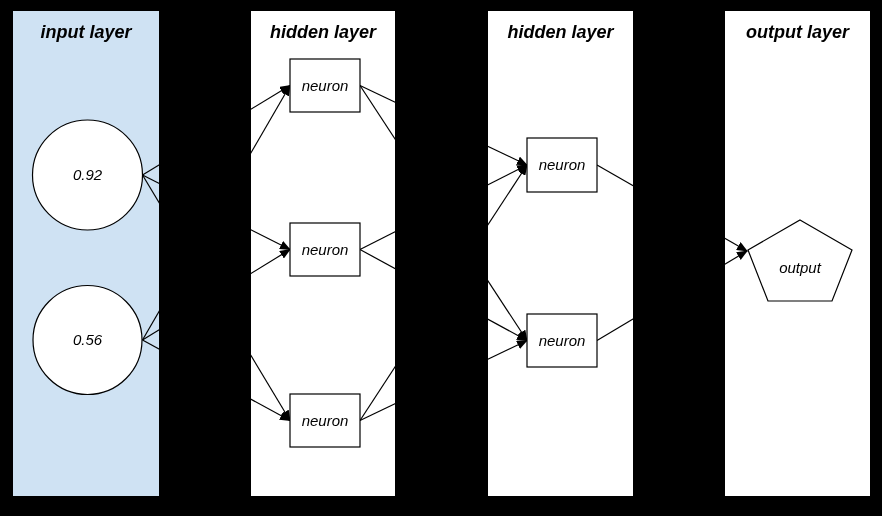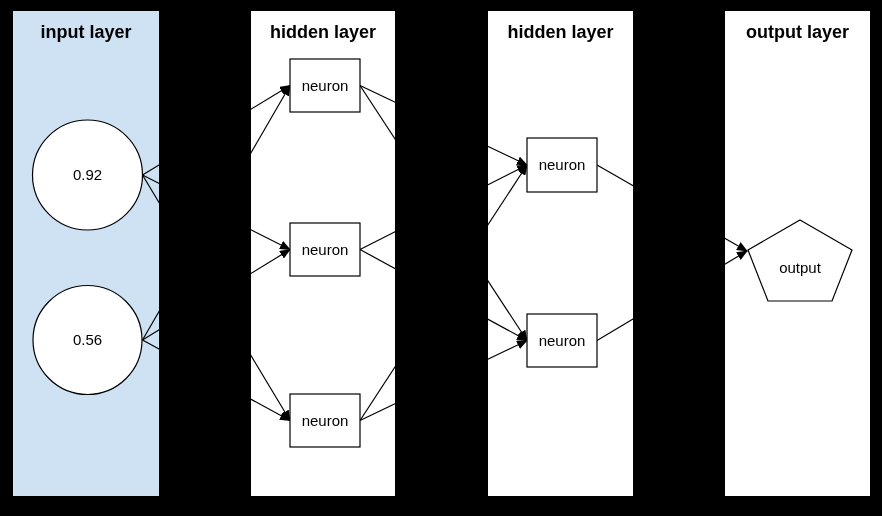--- a/index.html
+++ b/index.html
@@ -8,20 +8,21 @@
     width: 882px;
     height: 516px;
     background: #000000;
     overflow: hidden;
     font-family: "Liberation Sans", sans-serif;
   }
   .stage {
     position: relative;
     width: 882px;
     height: 516px;
+    font-style: italic;
   }
   svg { display: block; }
   .edge {
     stroke: #000000;
     stroke-width: 1.2;
     fill: none;
   }
   .node-shape {
     fill: #ffffff;
     stroke: #000000;

